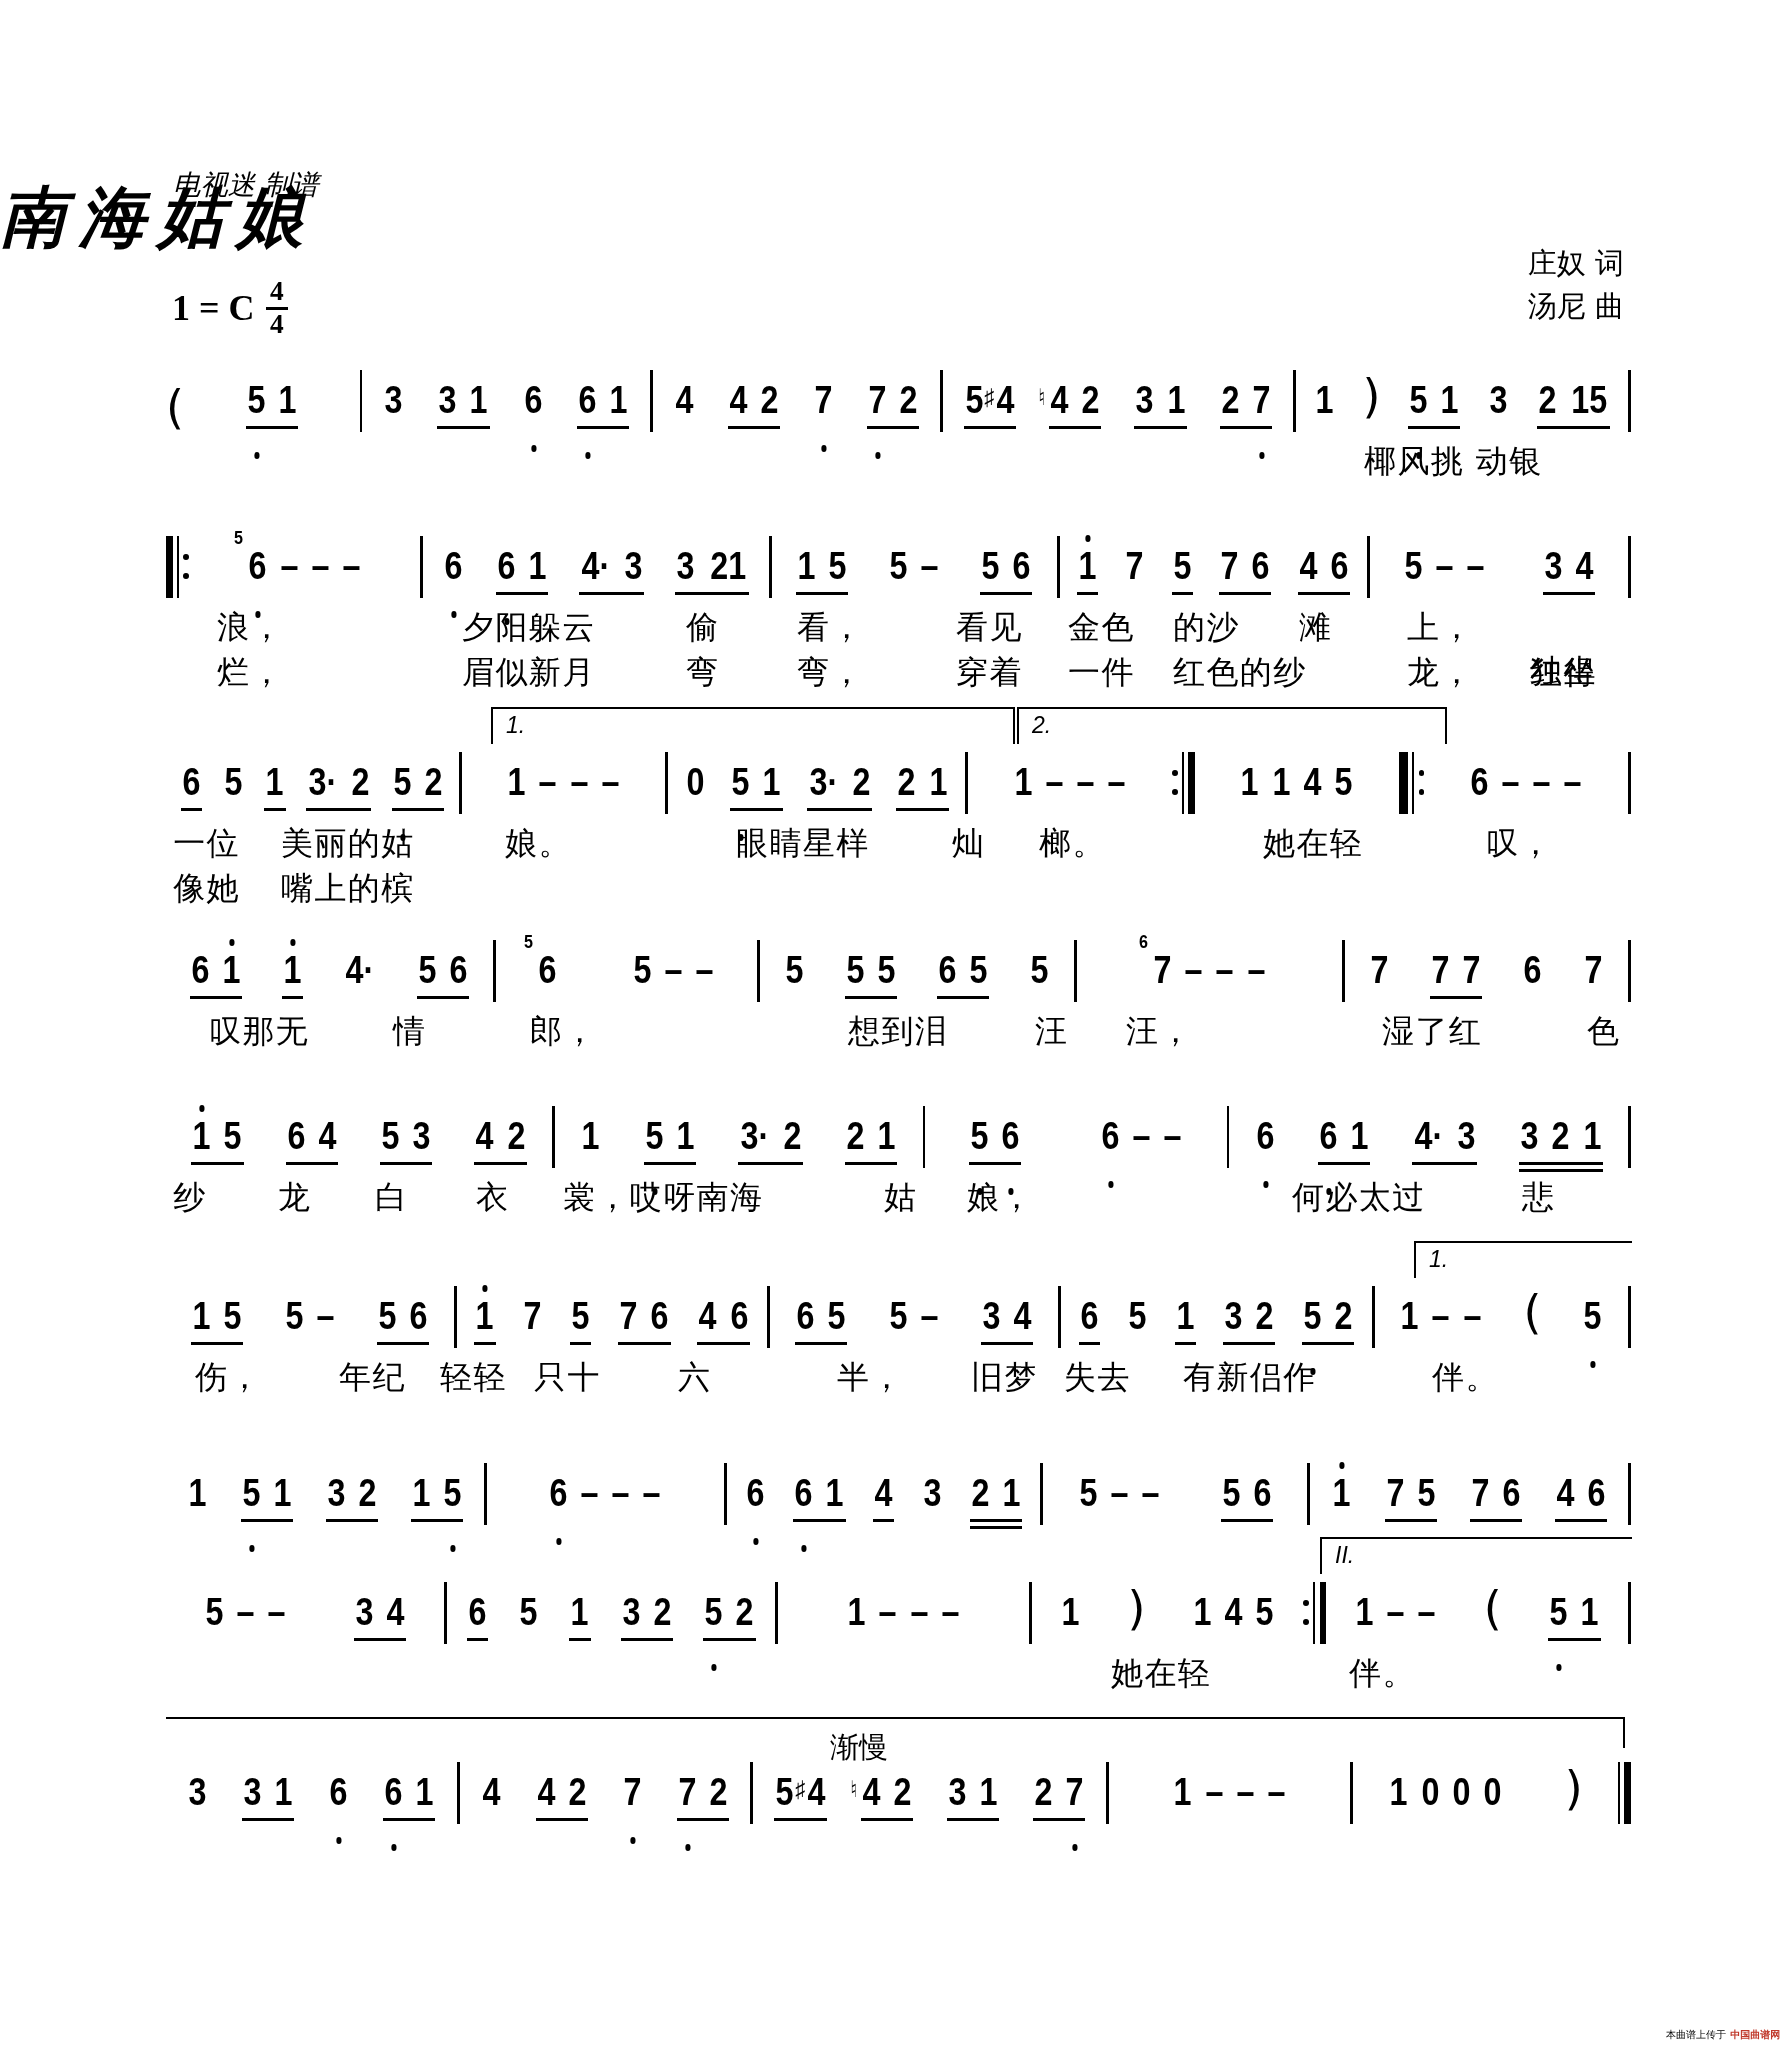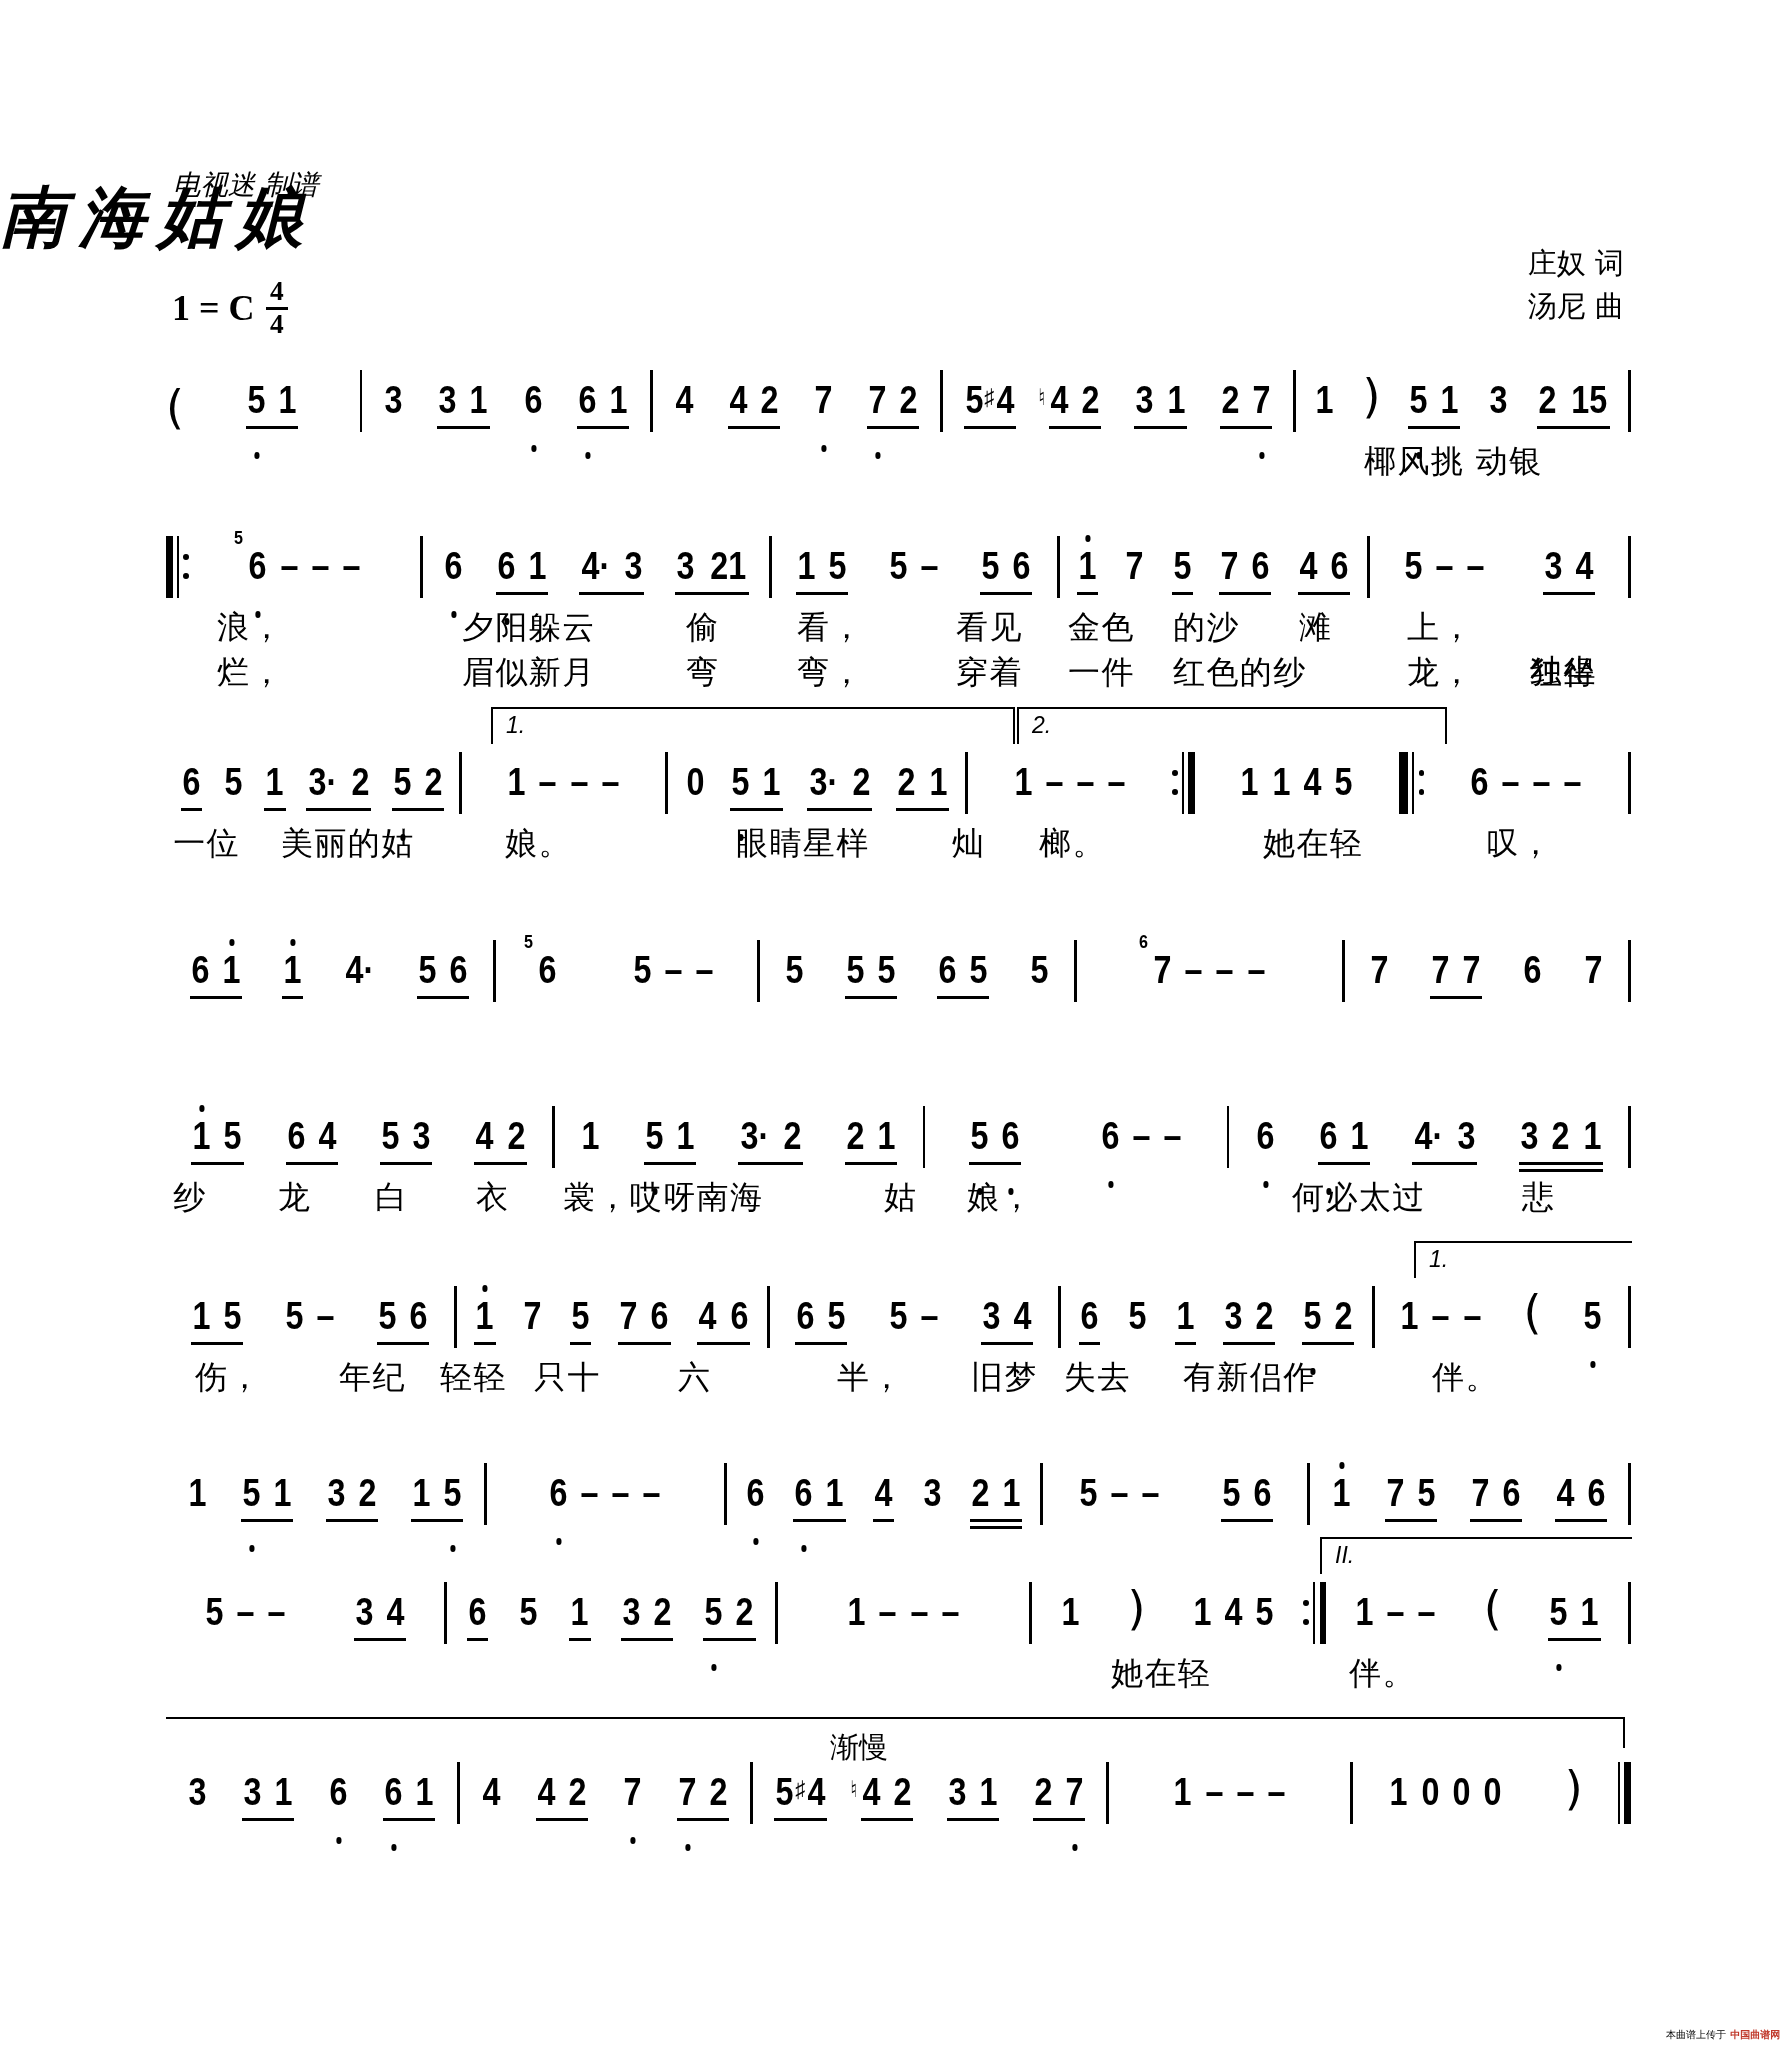--- a/index.html
+++ b/index.html
@@ -437,20 +437,21 @@
               <div class="note">6</div>
               <div class="note">–</div>
               <div class="note">–</div>
               <div class="note">–</div>
             </div>
           </div>
         </div>
         <div class="barline"></div>
       </div>
       <div class="lyrics"><span style="left: 7.2px;">一位</span><span style="left: 115px;">美丽的姑</span><span style="left: 339px;">娘。</span><span style="left: 570px;">眼睛星样</span><span style="left: 786px;">灿</span><span style="left: 873px;">榔。</span><span style="left: 1097px;">她在轻</span><span style="left: 1320px;">叹，</span></div>
+      <div class="lyrics"><span style="left: 7.2px;">像她</span><span style="left: 115px;">嘴上的槟</span></div>
     </div>
     <div class="system" style="top: 931px;">
       <div class="staff">
         <div class="measure">
           <div class="group">
             <div class="notes">
               <div class="note">6</div>
               <div class="note">1<span class="hi"></span></div>
             </div>
             <div class="ul"></div>
@@ -547,20 +548,21 @@
             </div>
           </div>
           <div class="group">
             <div class="notes">
               <div class="note">7</div>
             </div>
           </div>
         </div>
         <div class="barline"></div>
       </div>
+      <div class="lyrics"><span style="left: 43px;">叹那无</span><span style="left: 227px;">情</span><span style="left: 364px;">郎，</span><span style="left: 682px;">想到泪</span><span style="left: 869px;">汪</span><span style="left: 960px;">汪，</span><span style="left: 1216px;">湿了红</span><span style="left: 1421px;">色</span></div>
     </div>
     <div class="system" style="top: 1097px;">
       <div class="staff">
         <div class="measure">
           <div class="group">
             <div class="notes">
               <div class="note">1<span class="hi"></span></div>
               <div class="note">5</div>
             </div>
             <div class="ul"></div>

